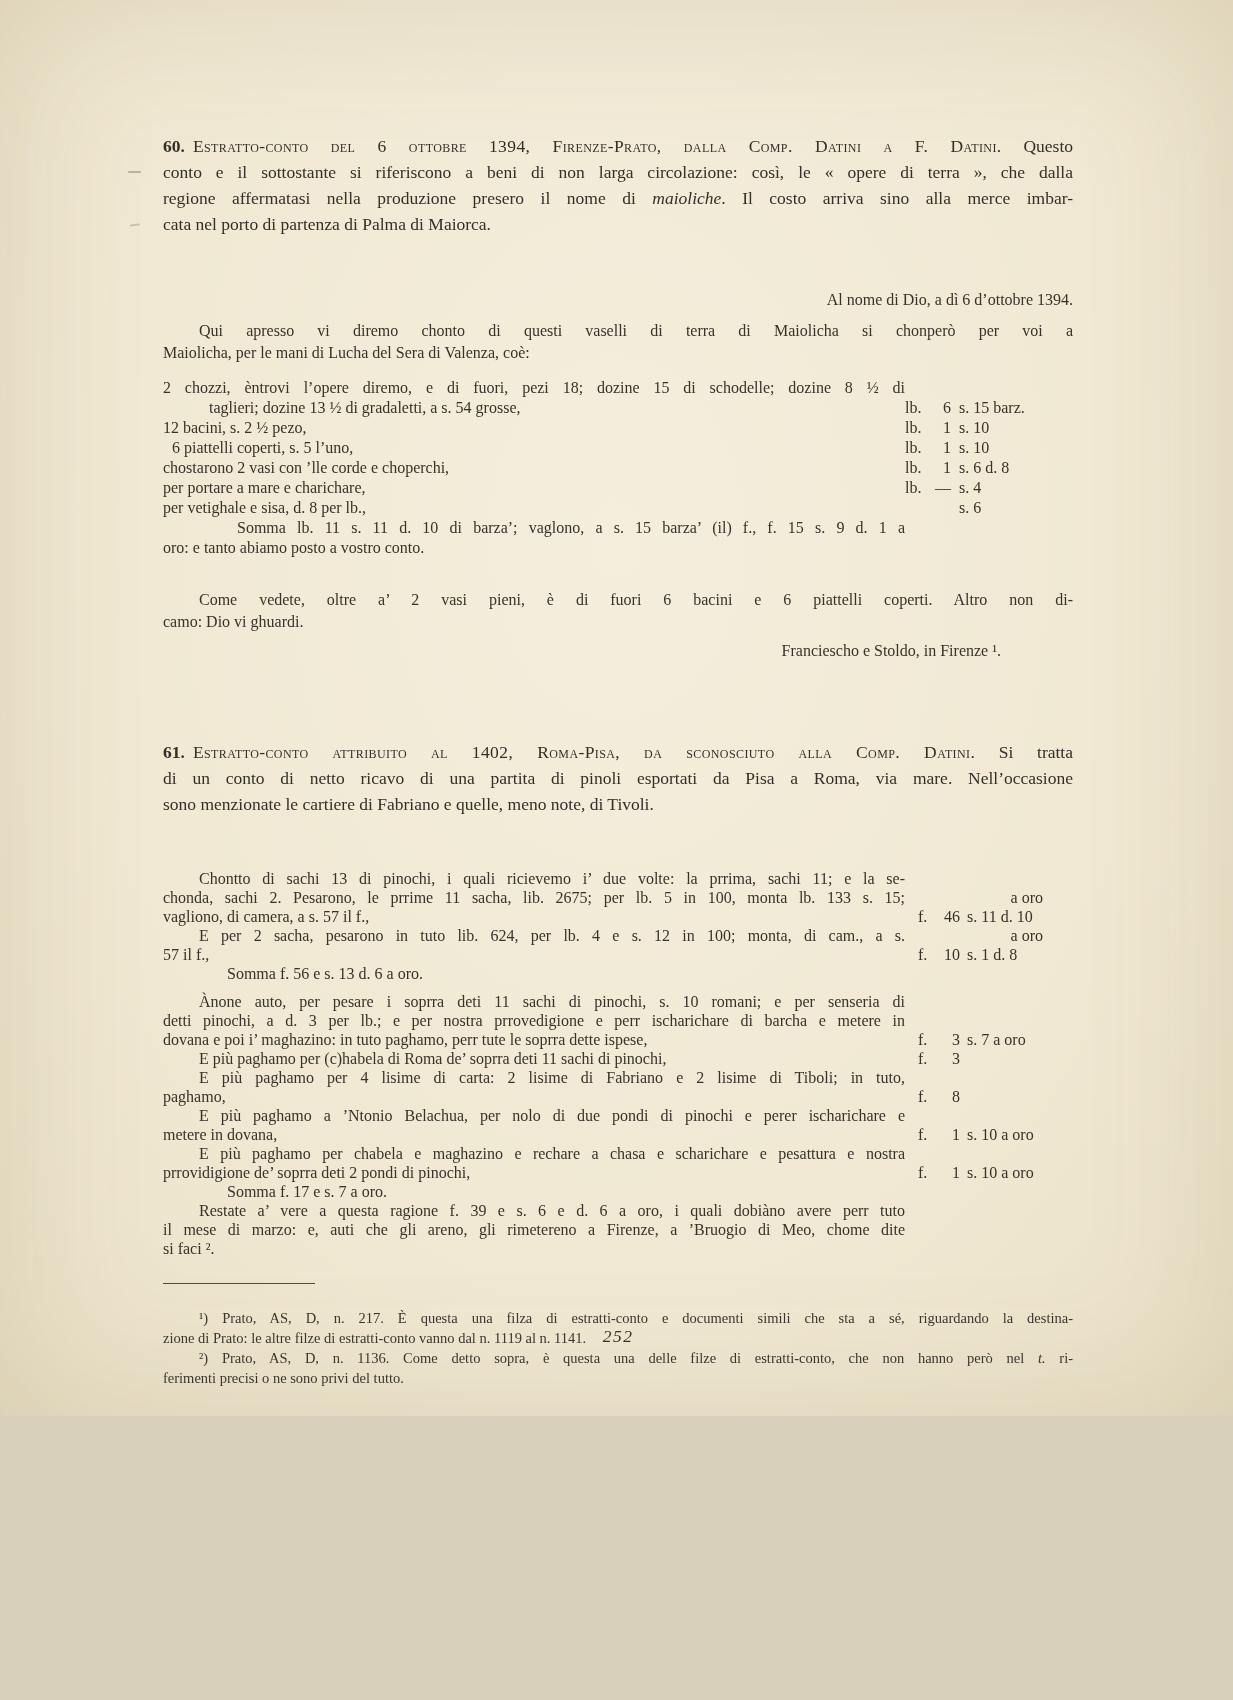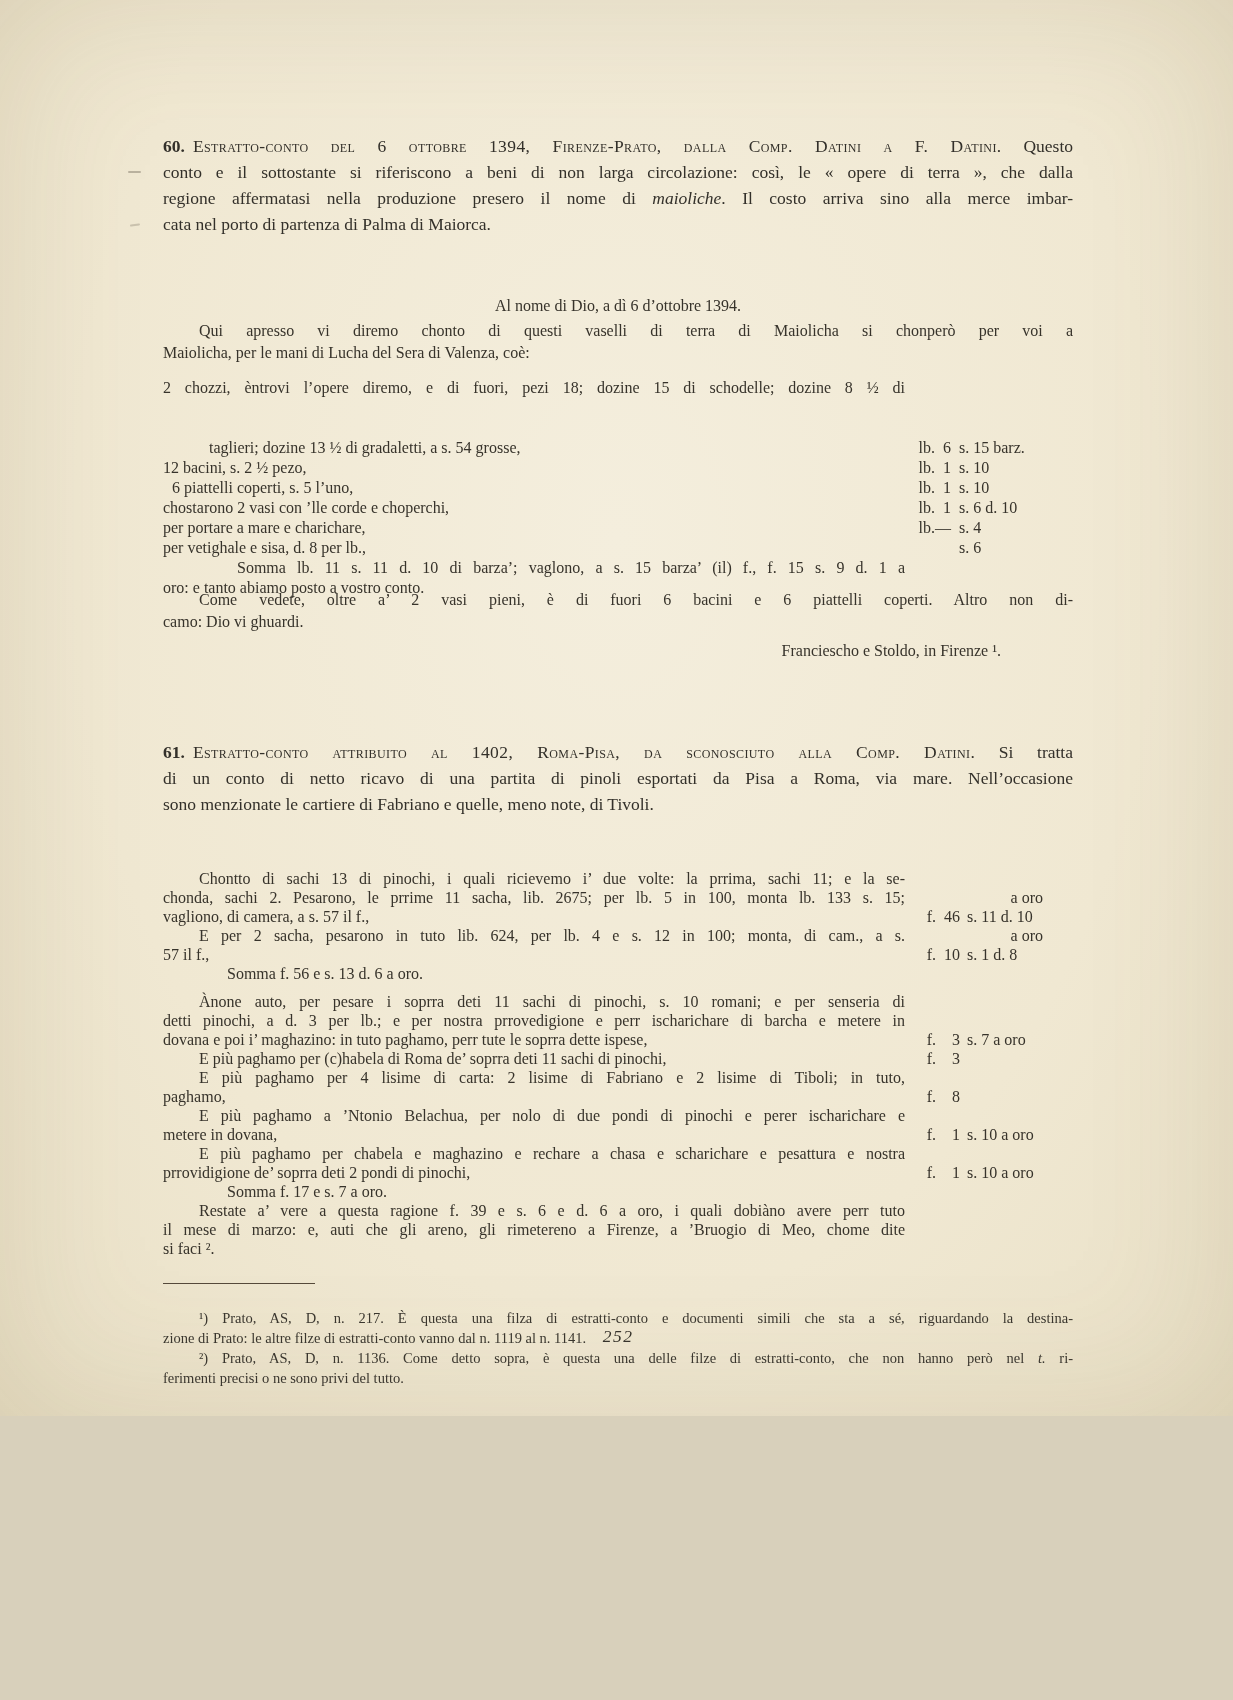--- a/index.html
+++ b/index.html
@@ -28,33 +28,33 @@
   
   .doc { font-size:16px; line-height:22px; }
   .dateline { text-align:center; font-size:16px; line-height:20px; }
 
   
   .acct { font-size:16px; }
   .arow { display:flex; align-items:baseline; line-height:20px; }
   .s61a .arow { line-height:19px; }
   .atext { flex:1 1 auto; min-width:0; }
   .aamt { flex:0 0 168px; display:flex; align-items:baseline; white-space:pre; }
-  .au { display:inline-block; width:30px;text-align:right; }
+  .au { display:inline-block; width:30px; }
   .av { display:inline-block; width:16px; text-align:right; }
   .ar { margin-left:8px; }
   .s61a .aamt { padding-left:13px; }
   .s61a .au { width:18px; }
   .s61a .av { width:24px; }
   .s61a .ar { margin-left:7px; }
   .at { margin-left:auto; margin-right:30px; }
   .aspacer { height:9px; }
 
   
   .ind1 { padding-left:36px; }
-  .ind-cont { padding-left:46px;margin-top:40px; }
+  .ind-cont { padding-left:46px; }
   .ind-somma60 { padding-left:74px; }
   .ind-somma61 { padding-left:64px; }
   .ind-sm { padding-left:9px; }
 
   .sig { text-align:right; padding-right:72px; font-size:16px; line-height:20px; }
 
   
   .fnrule { width:152px; border-top:1.6px solid #55493a; }
   .fn { font-size:14.5px; line-height:20px; margin-top:24px; color:#3a362e; }
 
@@ -70,21 +70,21 @@
   <div class="mark" style="left:128px; top:171px; width:13px; height:2px;"></div>
   <div class="mark" style="left:130px; top:224px; width:10px; height:2px; transform:rotate(-8deg); opacity:.7;"></div>
 
   <section class="col headnote" style="top:133px;">
     <div class="jlast"><span class="num">60.</span><span class="sc">Estratto-conto del 6 ottobre 1394, Firenze-Prato, dalla Comp. Datini a F. Datini.</span> <span>Questo</span></div>
     <div class="jlast">conto e il sottostante si riferiscono a beni di non larga circolazione: così, le « opere di terra », che dalla</div>
     <div class="jlast"><span>regione affermatasi nella produzione presero il nome di</span> <span class="it">maioliche</span><span>. Il costo arriva sino alla merce imbar-</span></div>
     <div>cata nel porto di partenza di Palma di Maiorca.</div>
   </section>
 
-  <div class="col dateline" style="top:296px;">Al nome di Dio, a dì 6 d’ottobre 1394.</div>
+  <div class="col dateline" style="top:290px;text-align:right;">Al nome di Dio, a dì 6 d’ottobre 1394.</div>
 
   <div class="col doc" style="top:320px;">
     <div class="jlast ind1">Qui apresso vi diremo chonto di questi vaselli di terra di Maiolicha si chonperò per voi a</div>
     <div>Maiolicha, per le mani di Lucha del Sera di Valenza, coè:</div>
   </div>
 
   <div class="col acct" style="top:378px;">
     <div class="arow">
       <div class="atext jlast">2 chozzi, èntrovi l’opere diremo, e di fuori, pezi 18; dozine 15 di schodelle; dozine 8 ½ di</div>
       <div class="aamt"><span class="au"></span><span class="av"></span><span class="ar"></span></div>
@@ -96,21 +96,21 @@
     <div class="arow">
       <div class="atext">12 bacini, s. 2 ½ pezo,</div>
       <div class="aamt"><span class="au">lb.</span><span class="av">1</span><span class="ar">s. 10</span></div>
     </div>
     <div class="arow">
       <div class="atext ind-sm">6 piattelli coperti, s. 5 l’uno,</div>
       <div class="aamt"><span class="au">lb.</span><span class="av">1</span><span class="ar">s. 10</span></div>
     </div>
     <div class="arow">
       <div class="atext">chostarono 2 vasi con ’lle corde e choperchi,</div>
-      <div class="aamt"><span class="au">lb.</span><span class="av">1</span><span class="ar">s. 6 d. 10</span></div>
+      <div class="aamt"><span class="au">lb.</span><span class="av">1</span><span class="ar">s. 6 d. 8</span></div>
     </div>
     <div class="arow">
       <div class="atext">per portare a mare e charichare,</div>
       <div class="aamt"><span class="au">lb.</span><span class="av">—</span><span class="ar">s. 4</span></div>
     </div>
     <div class="arow">
       <div class="atext">per vetighale e sisa, d. 8 per lb.,</div>
       <div class="aamt"><span class="au"></span><span class="av"></span><span class="ar">s. 6</span></div>
     </div>
     <div class="arow">

